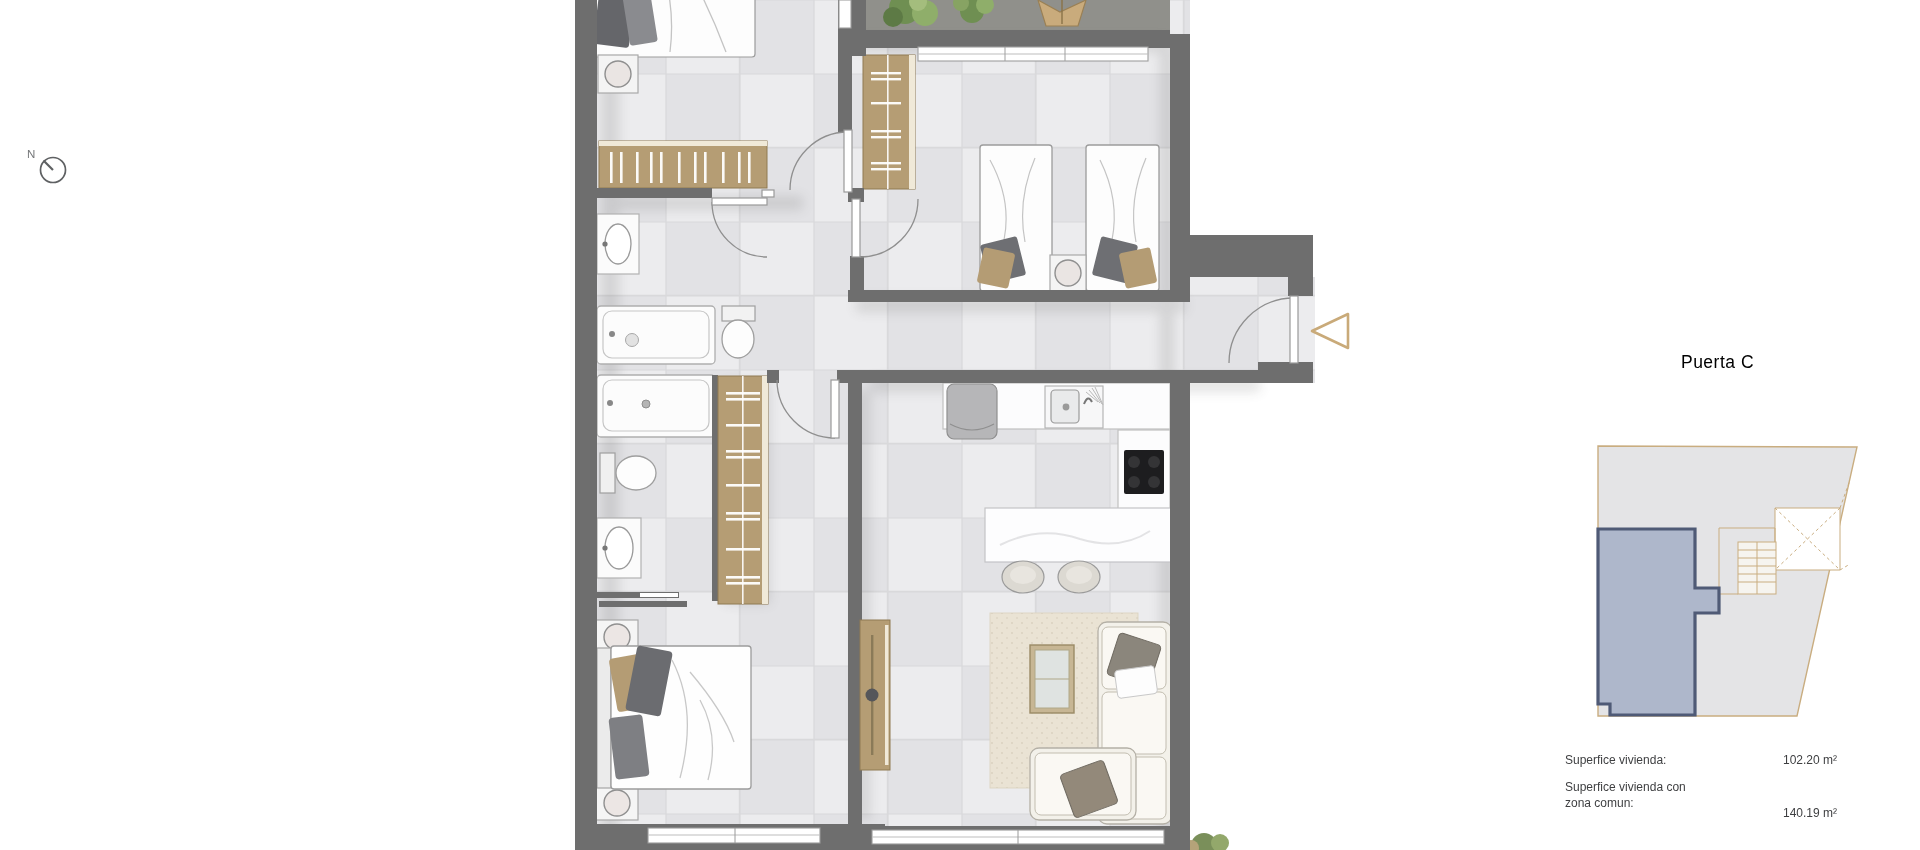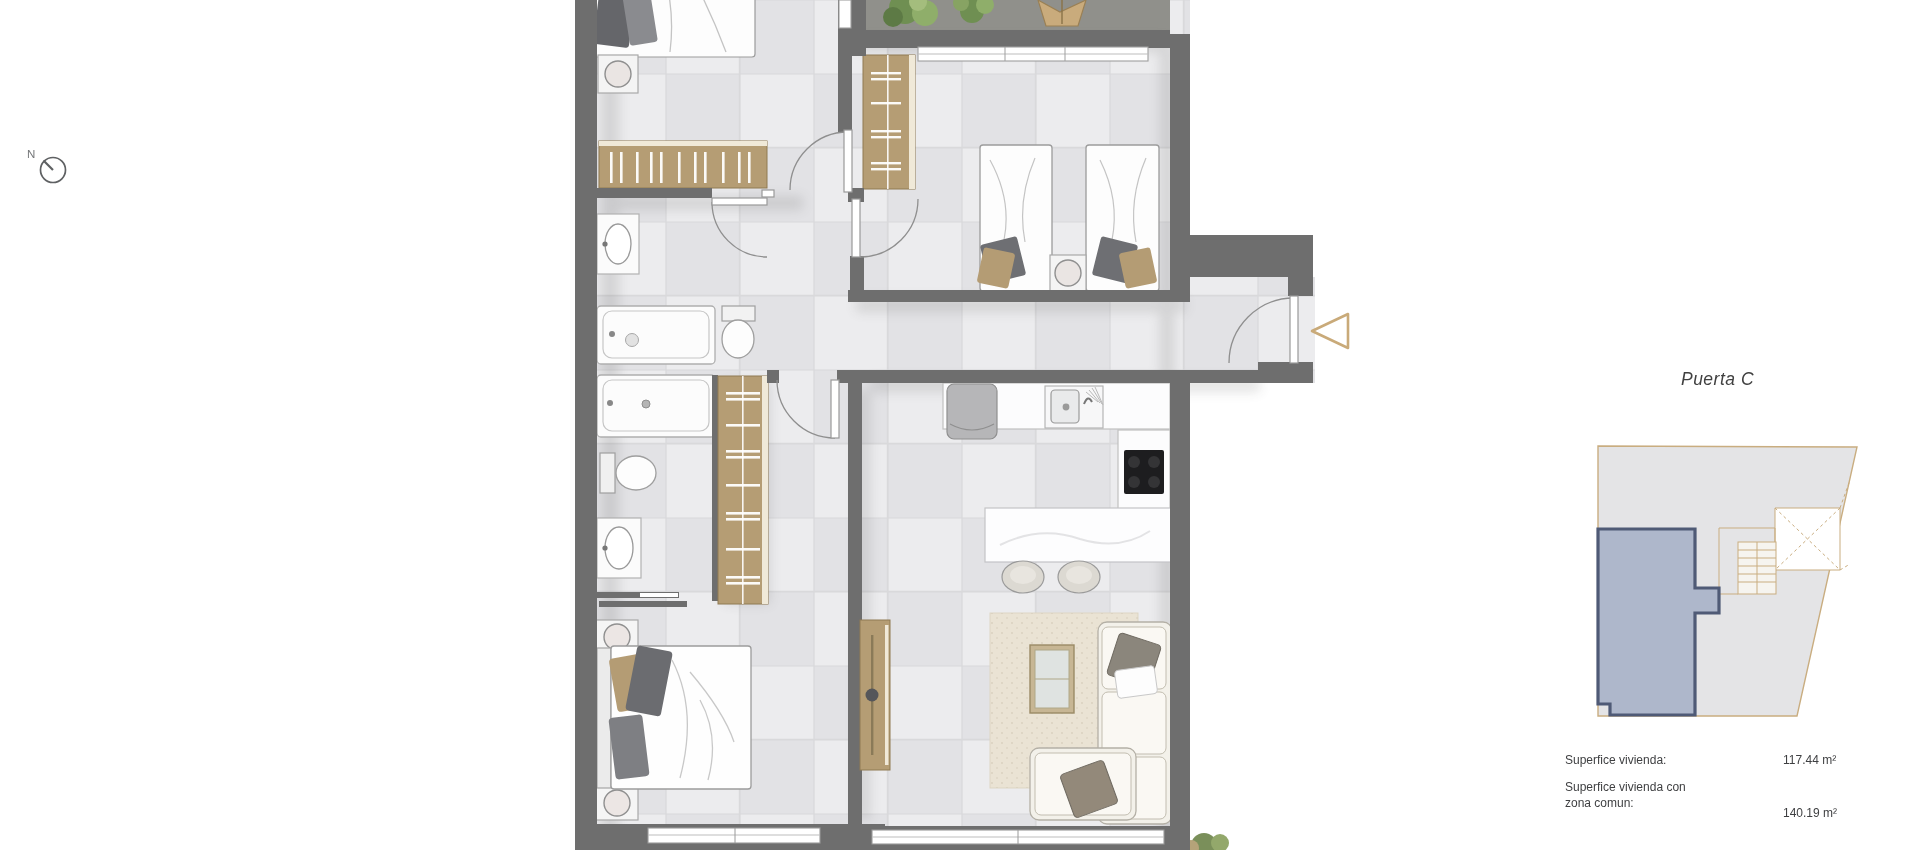--- a/index.html
+++ b/index.html
@@ -9,21 +9,21 @@
   
   .scalebar{left:40px;top:214px;width:70px;height:410px;}
   .scalebar .bar{position:absolute;left:0;top:0;width:9px;height:407px;background:var(--bar);}
   .scalebar .strip{position:absolute;left:9px;top:0;width:10px;height:407px;background:#fff;
       border:1px solid #d6d6d6;
       background-image:repeating-linear-gradient(to bottom,#ffffff 0 80.4px,#e3e3e3 80.4px 81.4px);}
   .scalebar .lbl{position:absolute;left:26px;width:34px;font-size:13.5px;color:var(--scale-text);line-height:15px;}
   
   .panel-title{left:1575px;top:352px;width:285px;text-align:center;}
   .panel-title .t{font-size:23px;font-weight:bold;letter-spacing:1px;color:var(--title);}
-  .panel-title .s{font-size:17.5px;color:#404040;margin-top:17px;letter-spacing:.5px;font-style:italic;}
+  .panel-title .s{font-size:17.5px;color:#000000;margin-top:0;letter-spacing:.5px;}
   .stat{font-size:12px;color:var(--body-text);line-height:21px;}
   
   svg{display:block;}
 </style>
 </head>
 <body>
 
 <div class="stage">
 
   <svg class="abs" style="left:0;top:0" width="1920" height="850" viewBox="0 0 1920 850">
@@ -346,18 +346,18 @@
     <g stroke-width="1" fill="#f6f4ef">
       <rect x="150" y="114" width="38" height="52" style="stroke:var(--keyplan-stroke)"></rect>
       <path d="M150,122 h38 M150,130 h38 M150,138 h38 M150,146 h38 M150,154 h38 M169,114 v52" style="stroke:var(--keyplan-stroke)" fill="none"></path>
       <path d="M131,100 h56 v14 M131,100 v66 M131,166 h19" style="stroke:var(--keyplan-stroke)" fill="none"></path>
     </g>
 
     <polygon points="10,101 107,101 107,160 131,160 131,185 107,185 107,287 22,287 22,276 10,276" style="fill:var(--unit-fill);stroke:var(--unit-stroke)" stroke-width="3.2" fill-opacity="0.92"></polygon>
   </svg>
 
   <span class="abs stat" style="left:1565px;top:750px">Superfice vivienda:</span>
-  <span class="abs stat" style="left:1783px;top:750px">117.44 m²</span>
+  <span class="abs stat" style="left:1783px;top:750px">102.20 m²</span>
   <span class="abs stat" style="left:1565px;top:777px">Superfice vivienda con</span>
   <span class="abs stat" style="left:1565px;top:793px">zona comun:</span>
   <span class="abs stat" style="left:1783px;top:803px">140.19 m²</span>
 
 </div>
 
 </body></html>

